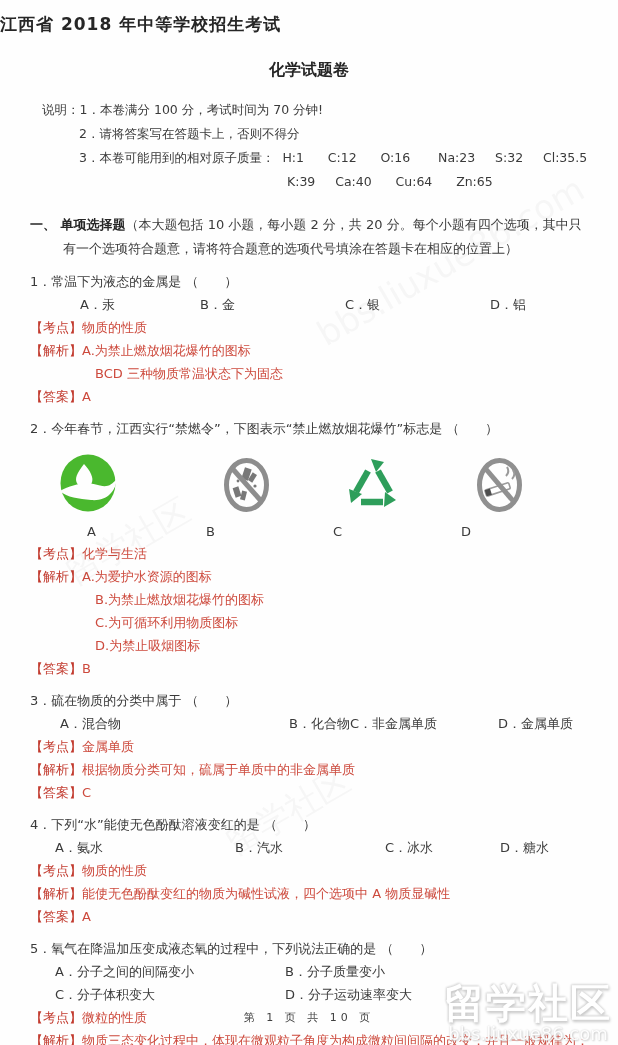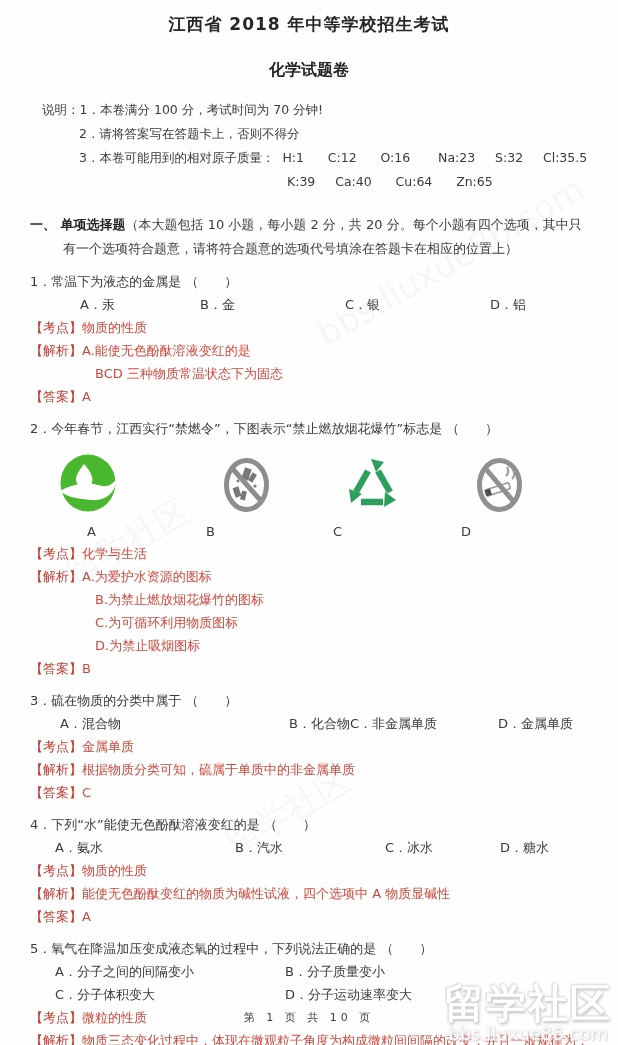--- a/index.html
+++ b/index.html
@@ -8,21 +8,20 @@
     width:618px;height:1045px;
     background:#fefefe;
     overflow:hidden;
     font-family:"DejaVu Sans","Liberation Sans",sans-serif;
     color:#3a3a3a;
     font-size:13px;
     line-height:23px;
   }
   .title{
     padding-top:13px;
-    text-align:center;
     font-size:17px;
     font-weight:bold;
     color:#262626;
     letter-spacing:1px;
     line-height:22px;
   }
   .subtitle{
     margin-top:24px;
     text-align:center;
     font-size:16px;
@@ -142,21 +141,21 @@
 
   <div class="q">
     <div class="q-title"><span>1．</span><span>常温下为液态的金属是 （　　）</span></div>
     <div class="opts q1row">
       <span>A．汞</span>
       <span>B．金</span>
       <span>C．银</span>
       <span>D．铝</span>
     </div>
     <div class="red"><span class="lbl">【考点】</span><span>物质的性质</span></div>
-    <div class="red"><span class="lbl">【解析】</span><span>A.能使无色酚酞溶液变红的是</span></div>
+    <div class="red"><span class="lbl">【解析】</span><span>A.为禁止燃放烟花爆竹的图标</span></div>
     <div class="red indent">BCD 三种物质常温状态下为固态</div>
     <div class="red"><span class="lbl">【答案】</span><span>A</span></div>
   </div>
 
   <div class="q">
     <div class="q-title"><span>2．</span><span>今年春节，江西实行“禁燃令”，下图表示“禁止燃放烟花爆竹”标志是 （　　）</span></div>
 
     <div class="icons-row">
 
       <svg class="sign a" width="57" height="59" viewBox="0 0 57 59">

